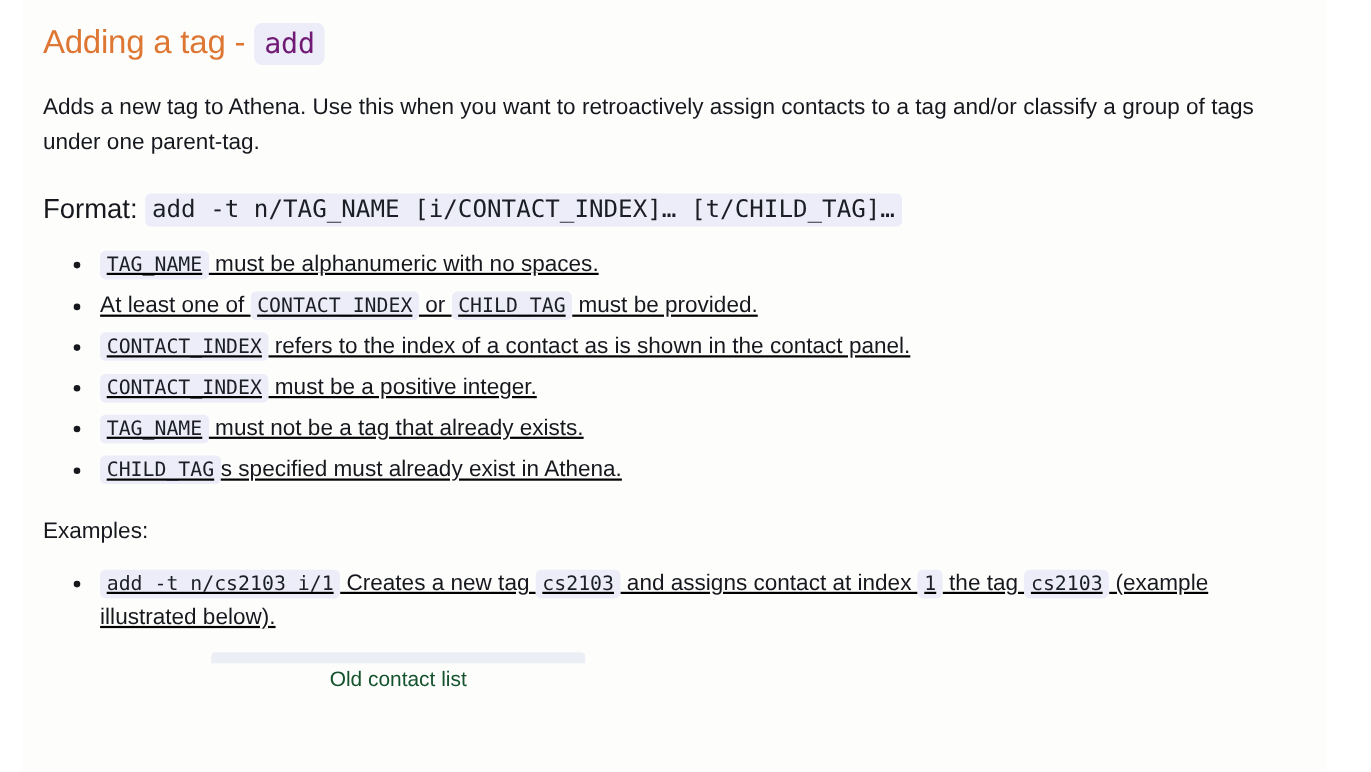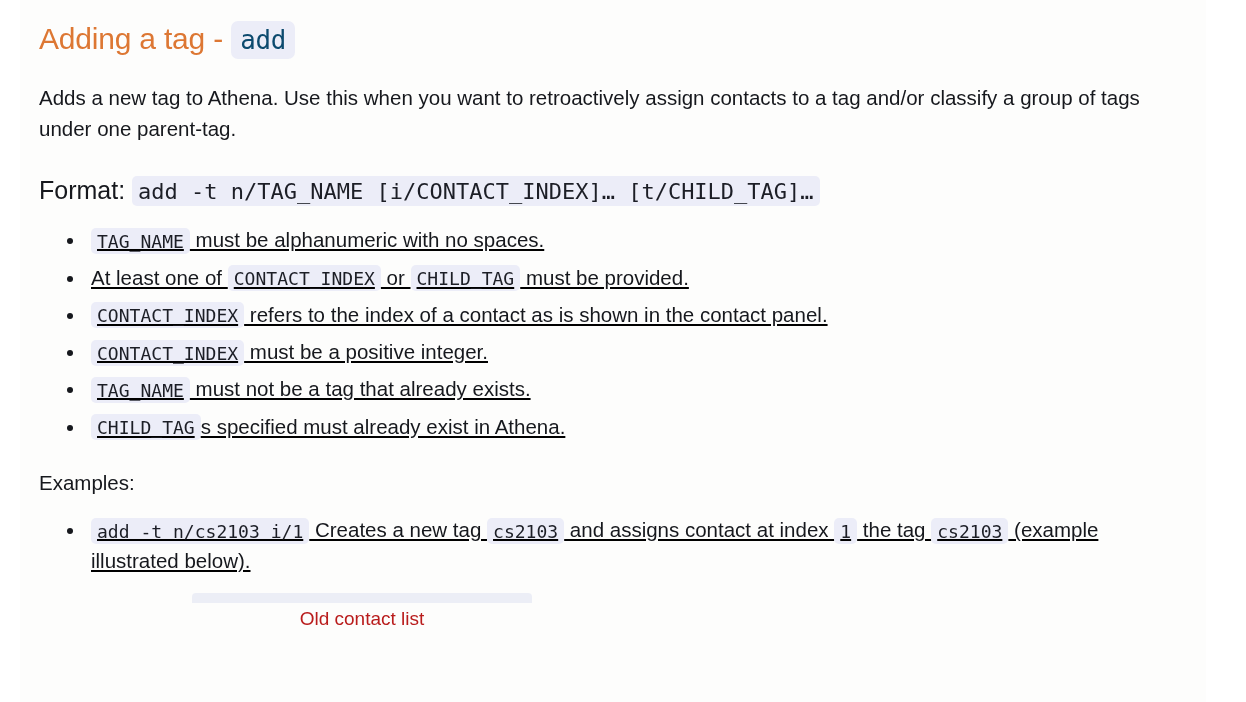--- a/index.html
+++ b/index.html
@@ -34,21 +34,21 @@
     font-weight: 400;
     color: #dd7733;
     margin: 0;
     padding: 20px 0 0 0;
     line-height: 1.25;
     letter-spacing: -0.2px;
     white-space: nowrap;
   }
 
   h2.section-title code {
-    color: #0c4a6e;
+    color: #701a75;
   }
 
   p.para {
     font-size: 20.5px;
     line-height: 1.52;
     color: #16181d;
     margin: 24px 0 0 0;
     max-width: 1135px;
   }
 
@@ -130,21 +130,21 @@
   .compare-thumb {
     height: 10px;
     width: 340px;
     margin: 0 auto;
     background: #eceef6;
     border-radius: 4px 4px 0 0;
   }
 
   .compare-caption {
     font-size: 19px;
-    color: #b91c1c;
+    color: #14532d;
     margin-top: 4px;
     line-height: 1.3;
   }
 </style>
 </head>
 <body>
 
 <div class="page">
   <div class="inner">
 

